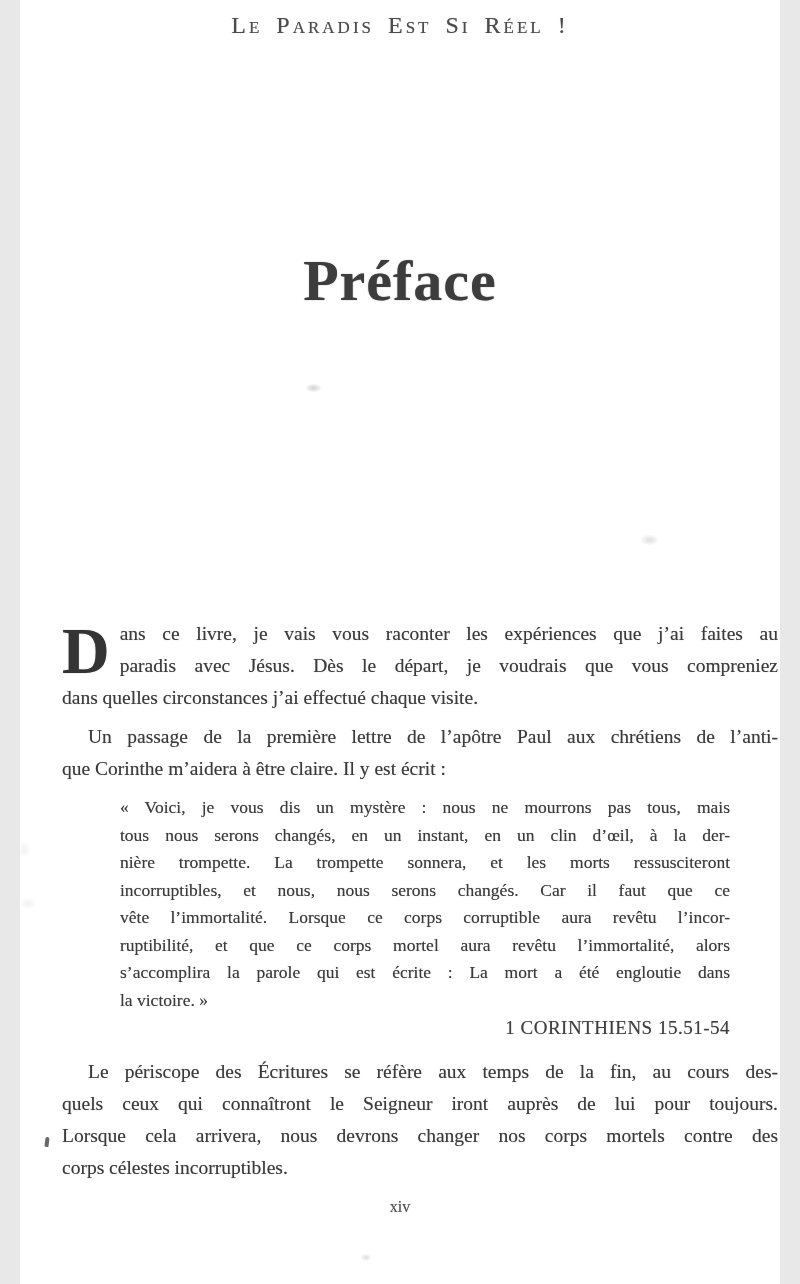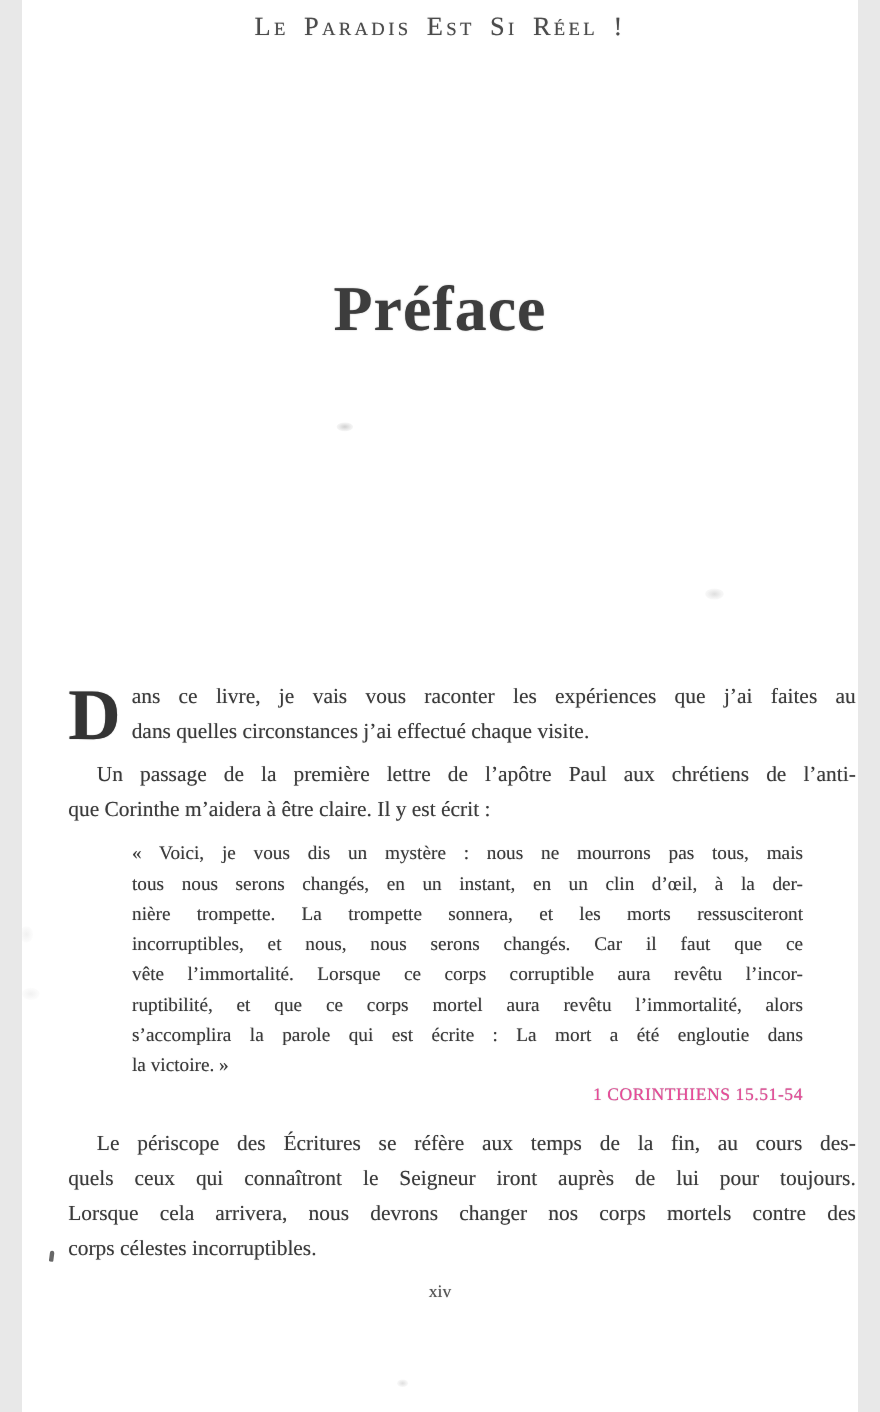--- a/index.html
+++ b/index.html
@@ -75,24 +75,24 @@
     text-align:justify;
     text-align-last:justify;
   }
   .blockquote .line.last{ text-align:left; text-align-last:left; }
 
   .citation{
     margin-top:2px;
     margin-left:58px;
     width:610px;
     text-align:right;
-    font-size:16px;
+    font-size:19px;
     line-height:24px;
     letter-spacing:0.5px;
-    color:#ec4899;
+    color:#404040;
   }
 
   .closing{ margin-top:16px; }
 
   .page-number{
     margin-top:10px;
     text-align:center;
     font-size:16px;
     line-height:26px;
     color:#555;
@@ -115,20 +115,21 @@
 
   <div class="running-header ink">Le Paradis Est Si Réel !</div>
 
   <div class="chapter-title">Préface</div>
 
   <div class="text-col ink">
 
     <div class="para opening">
       <span class="dropcap">D</span>
       <div class="line">ans ce livre, je vais vous raconter les expériences que j’ai faites au</div>
+      <div class="line">paradis avec Jésus. Dès le départ, je voudrais que vous compreniez</div>
       <div class="line last">dans quelles circonstances j’ai effectué chaque visite.</div>
     </div>
 
     <div class="para intro">
       <div class="line ind">Un passage de la première lettre de l’apôtre Paul aux chrétiens de l’anti-</div>
       <div class="line last">que Corinthe m’aidera à être claire. Il y est écrit :</div>
     </div>
 
     <div class="para blockquote">
       <div class="line">« Voici, je vous dis un mystère : nous ne mourrons pas tous, mais</div>

